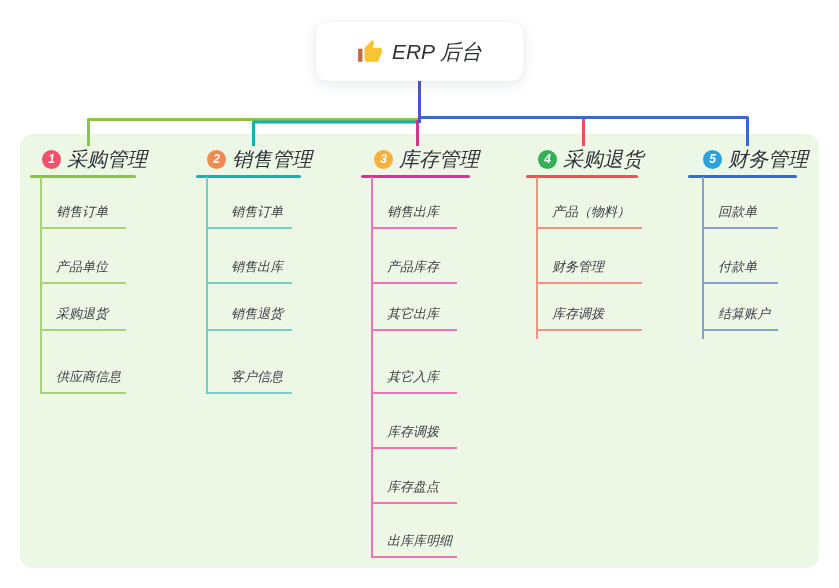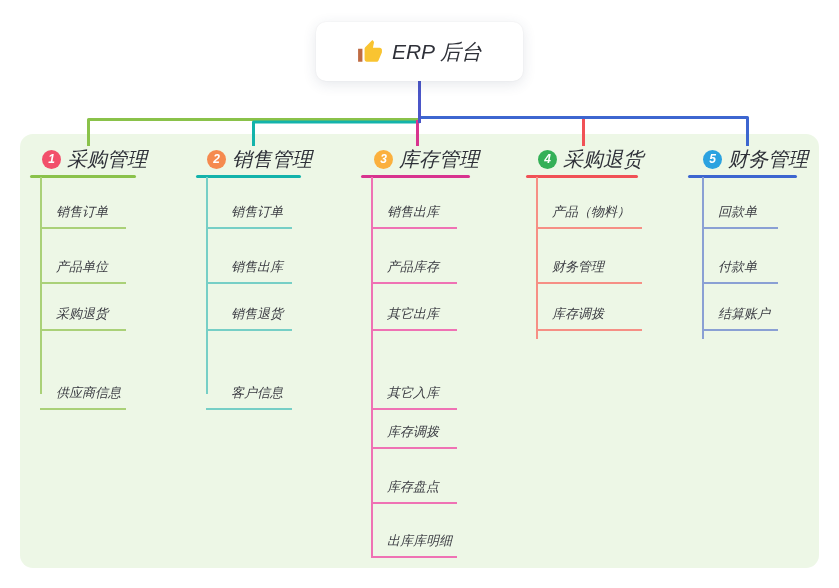--- a/index.html
+++ b/index.html
@@ -82,21 +82,21 @@
   .b0 .item,.b1 .item{left:10px;width:86px;}
   .b2 .item{left:10px;width:86px;}
   .b3 .item{left:10px;width:106px;}
   .b4 .item{left:14px;width:76px;}
   .b0 .item{border-color:var(--b0-light,#aad178);}
   .b1 .item{border-color:var(--b1-light,#76cfc6);justify-content:center;}
   .b2 .item{border-color:var(--b2-light,#ef72b4);}
   .b3 .item{border-color:var(--b3-light,#f68f85);}
   .b4 .item{border-color:var(--b4-light,#8aa0d4);text-align:right;}
 
-  .i0{top:47px;} .i1{top:102px;} .i2{top:149px;} .i3{top:228px;}
+  .i0{top:47px;} .i1{top:102px;} .i2{top:149px;} .i3{top:212px;}
   .i4{top:267px;} .i5{top:322px;} .i6{top:376px;}
 </style>
 </head>
 <body>
 
 <div id="canvas">
 
   <div class="root-card">
     <svg class="thumb" viewBox="0 0 24 24" aria-hidden="true">
       <path d="M1 21h4V9H1v12z" fill="#bf6b43"></path>

